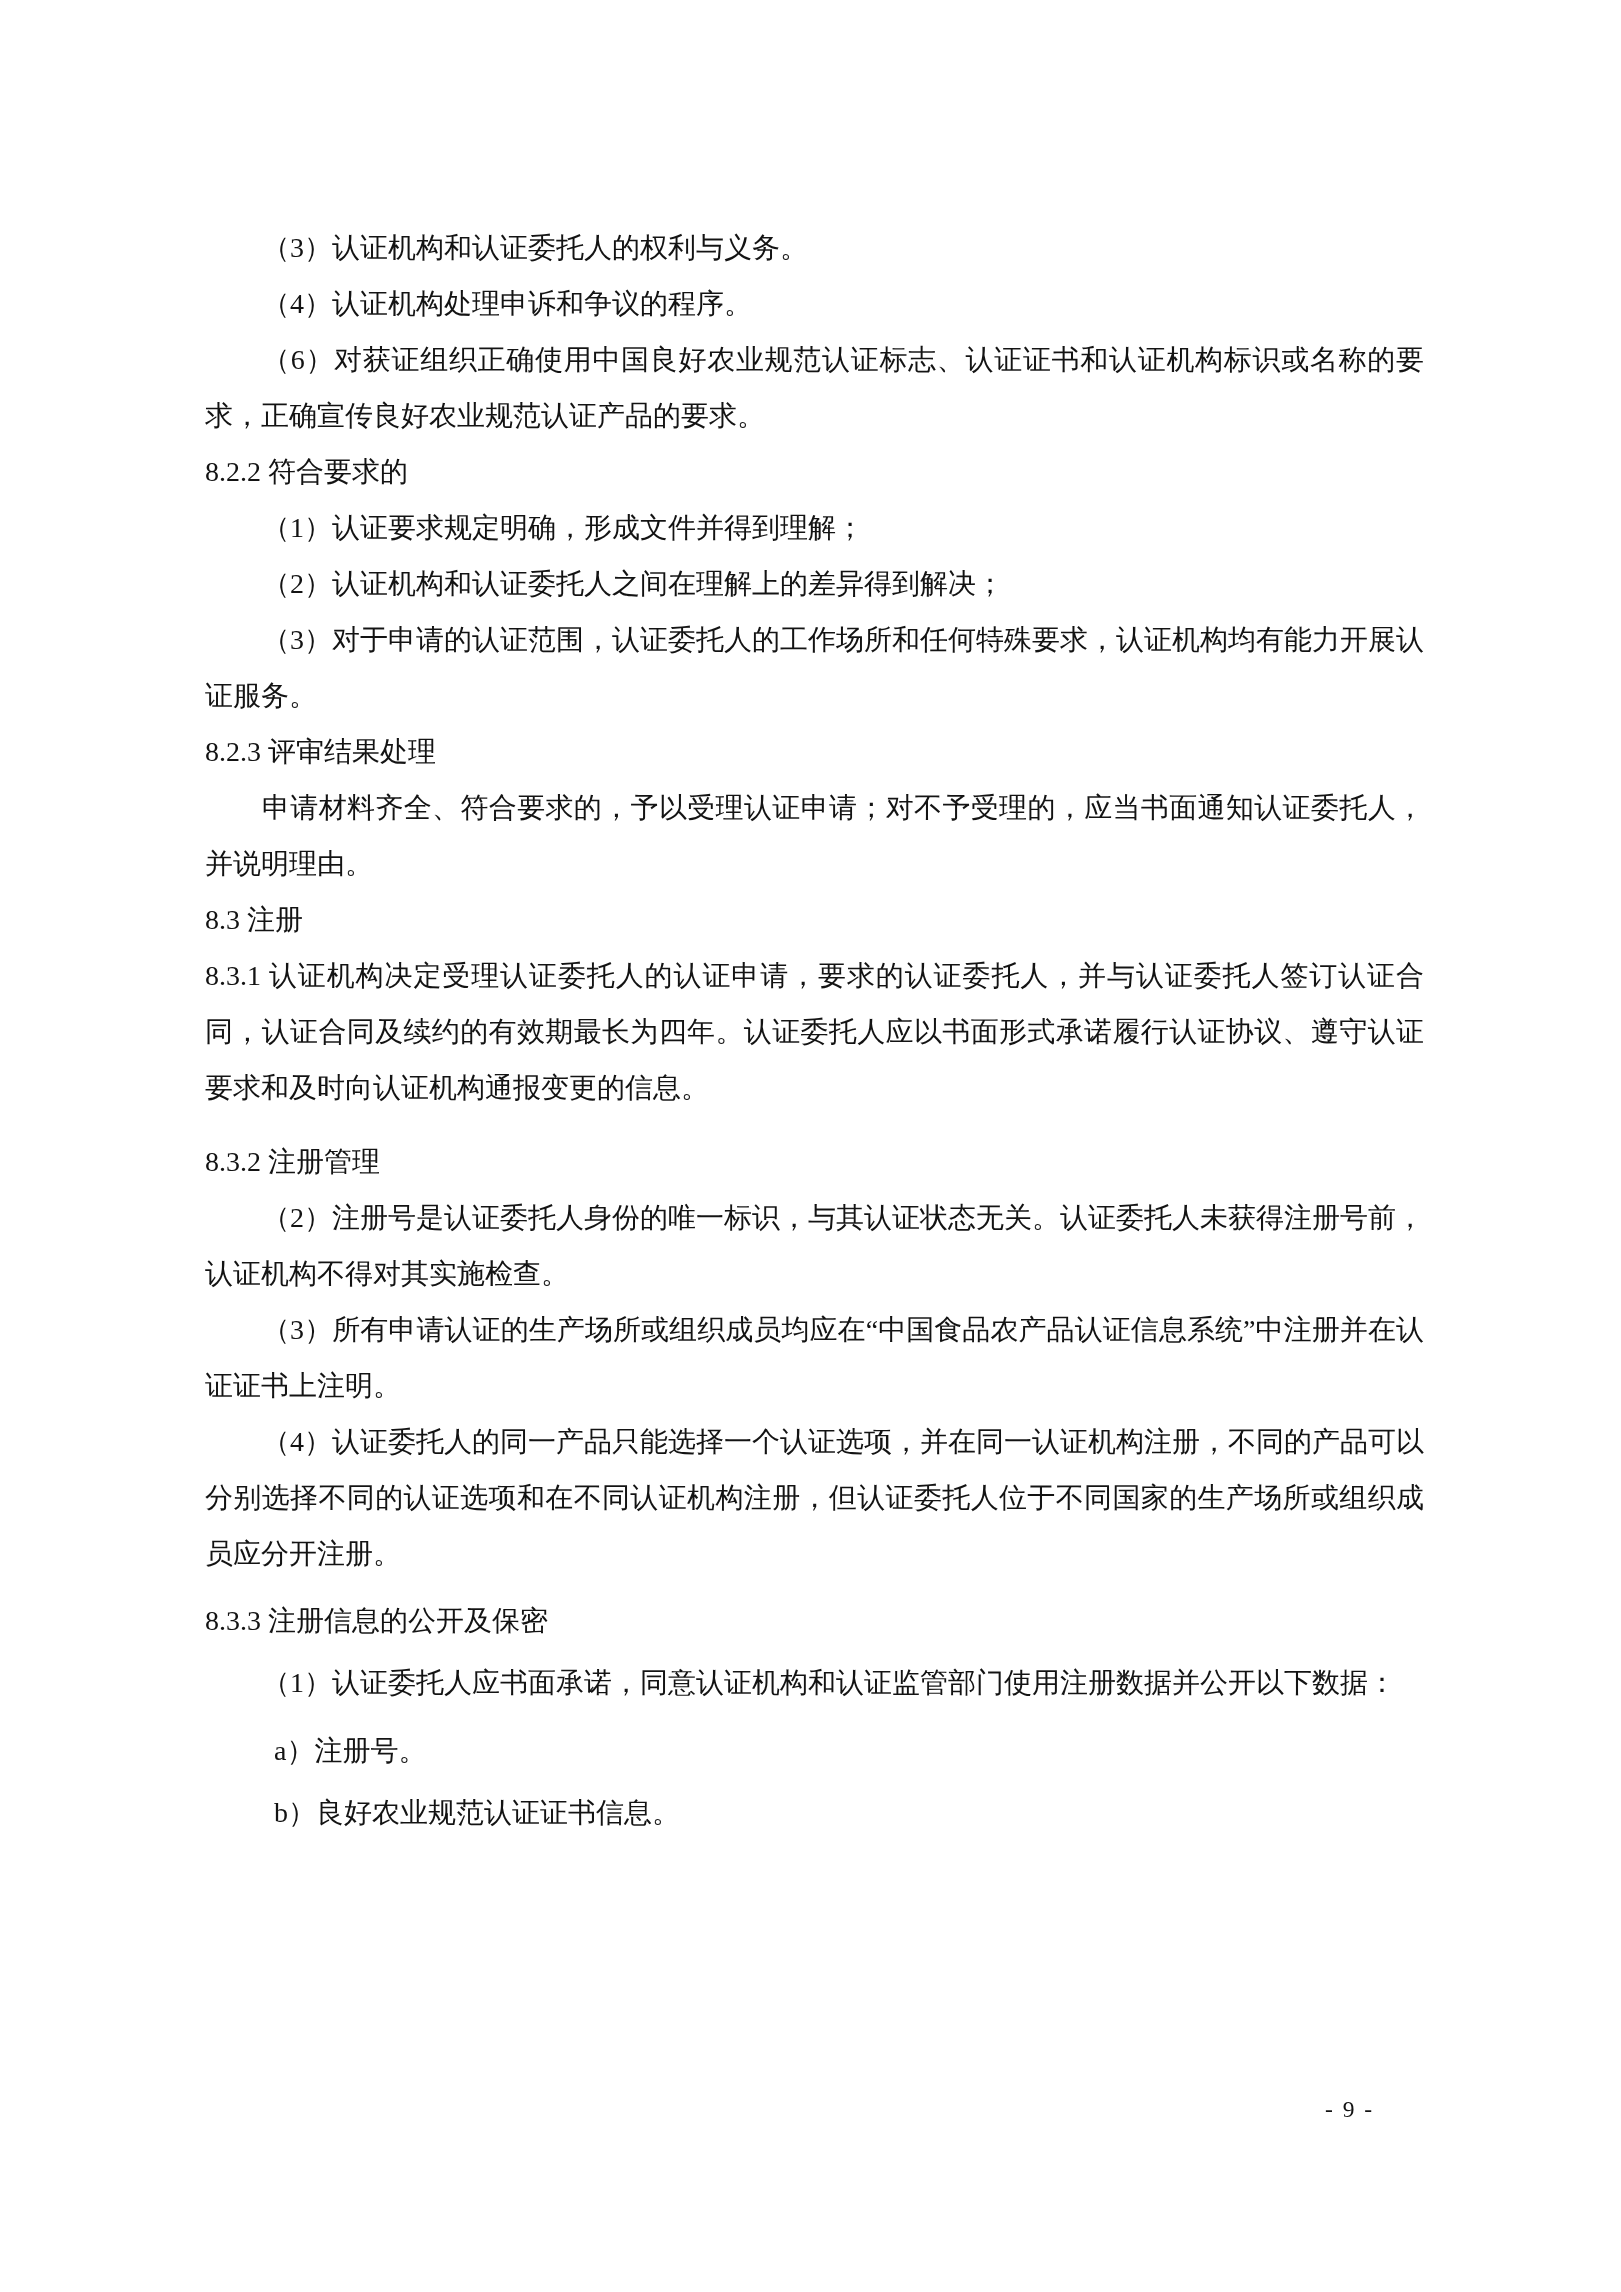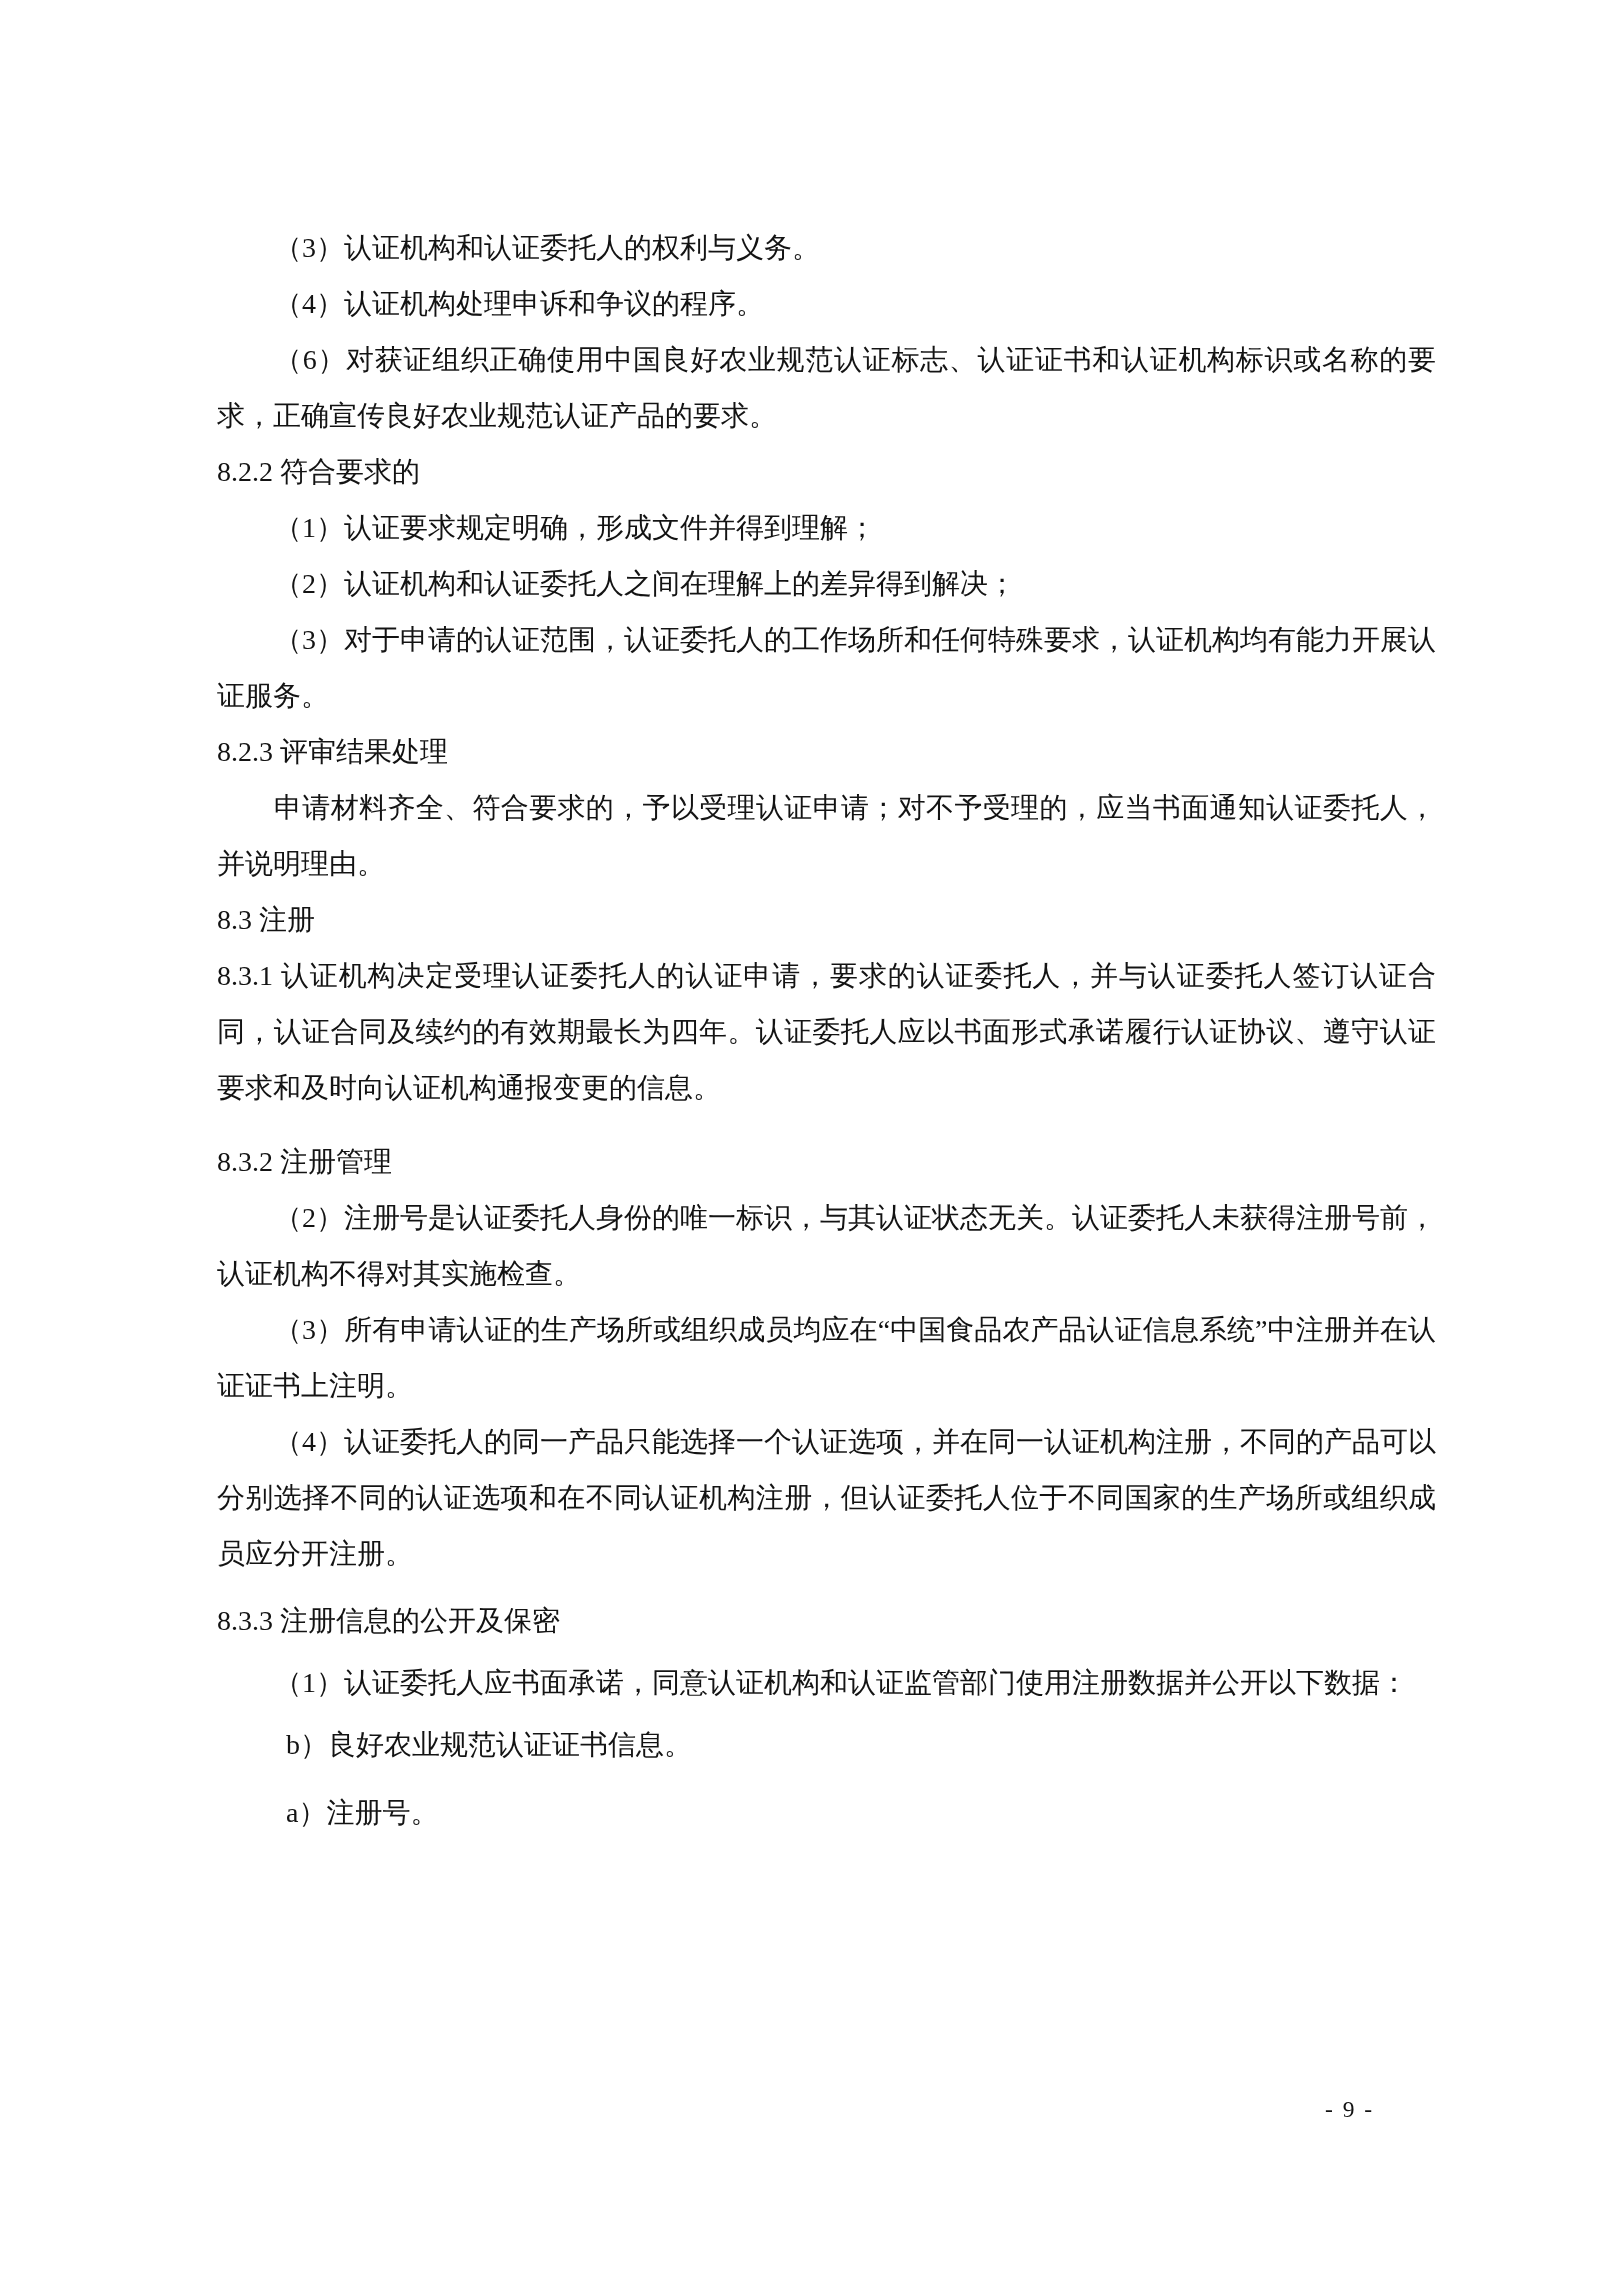--- a/index.html
+++ b/index.html
@@ -11,21 +11,21 @@
     position: relative;
     width: 1621px;
     height: 2293px;
     background: #ffffff;
     overflow: hidden;
     font-family: "Liberation Serif", "DejaVu Serif", serif;
     color: #131313;
   }
   .doc-body {
     position: absolute;
-    left: 217px;
+    left: 205px;
     top: 220px;
     width: 1219px;
   }
   .para {
     margin: 0;
     font-size: 28px;
     line-height: 56px;
     text-align: justify;
     text-justify: inter-ideograph;
     word-break: break-all;
@@ -63,18 +63,18 @@
       <p class="para st-flush">8.2.3 评审结果处理</p>
       <p class="para st-indent">申请材料齐全、符合要求的，予以受理认证申请；对不予受理的，应当书面通知认证委托人，并说明理由。</p>
       <p class="para st-flush">8.3 注册</p>
       <p class="para st-flush">8.3.1 认证机构决定受理认证委托人的认证申请，要求的认证委托人，并与认证委托人签订认证合同，认证合同及续约的有效期最长为四年。认证委托人应以书面形式承诺履行认证协议、遵守认证要求和及时向认证机构通报变更的信息。</p>
       <p class="para st-flush gap-lg">8.3.2 注册管理</p>
       <p class="para st-indent">（2）注册号是认证委托人身份的唯一标识，与其认证状态无关。认证委托人未获得注册号前，认证机构不得对其实施检查。</p>
       <p class="para st-indent">（3）所有申请认证的生产场所或组织成员均应在“中国食品农产品认证信息系统”中注册并在认证证书上注明。</p>
       <p class="para st-indent">（4）认证委托人的同一产品只能选择一个认证选项，并在同一认证机构注册，不同的产品可以分别选择不同的认证选项和在不同认证机构注册，但认证委托人位于不同国家的生产场所或组织成员应分开注册。</p>
       <p class="para st-flush gap-md">8.3.3 注册信息的公开及保密</p>
       <p class="para st-indent gap-sm">（1）认证委托人应书面承诺，同意认证机构和认证监管部门使用注册数据并公开以下数据：</p>
+      <p class="para st-letter gap-md">a）注册号。</p>
       <p class="para st-letter gap-sm">b）良好农业规范认证证书信息。</p>
-      <p class="para st-letter gap-md">a）注册号。</p>
     </div>
   <div class="page-number">- 9 -</div>
 </div>
 
 
 </body></html>

